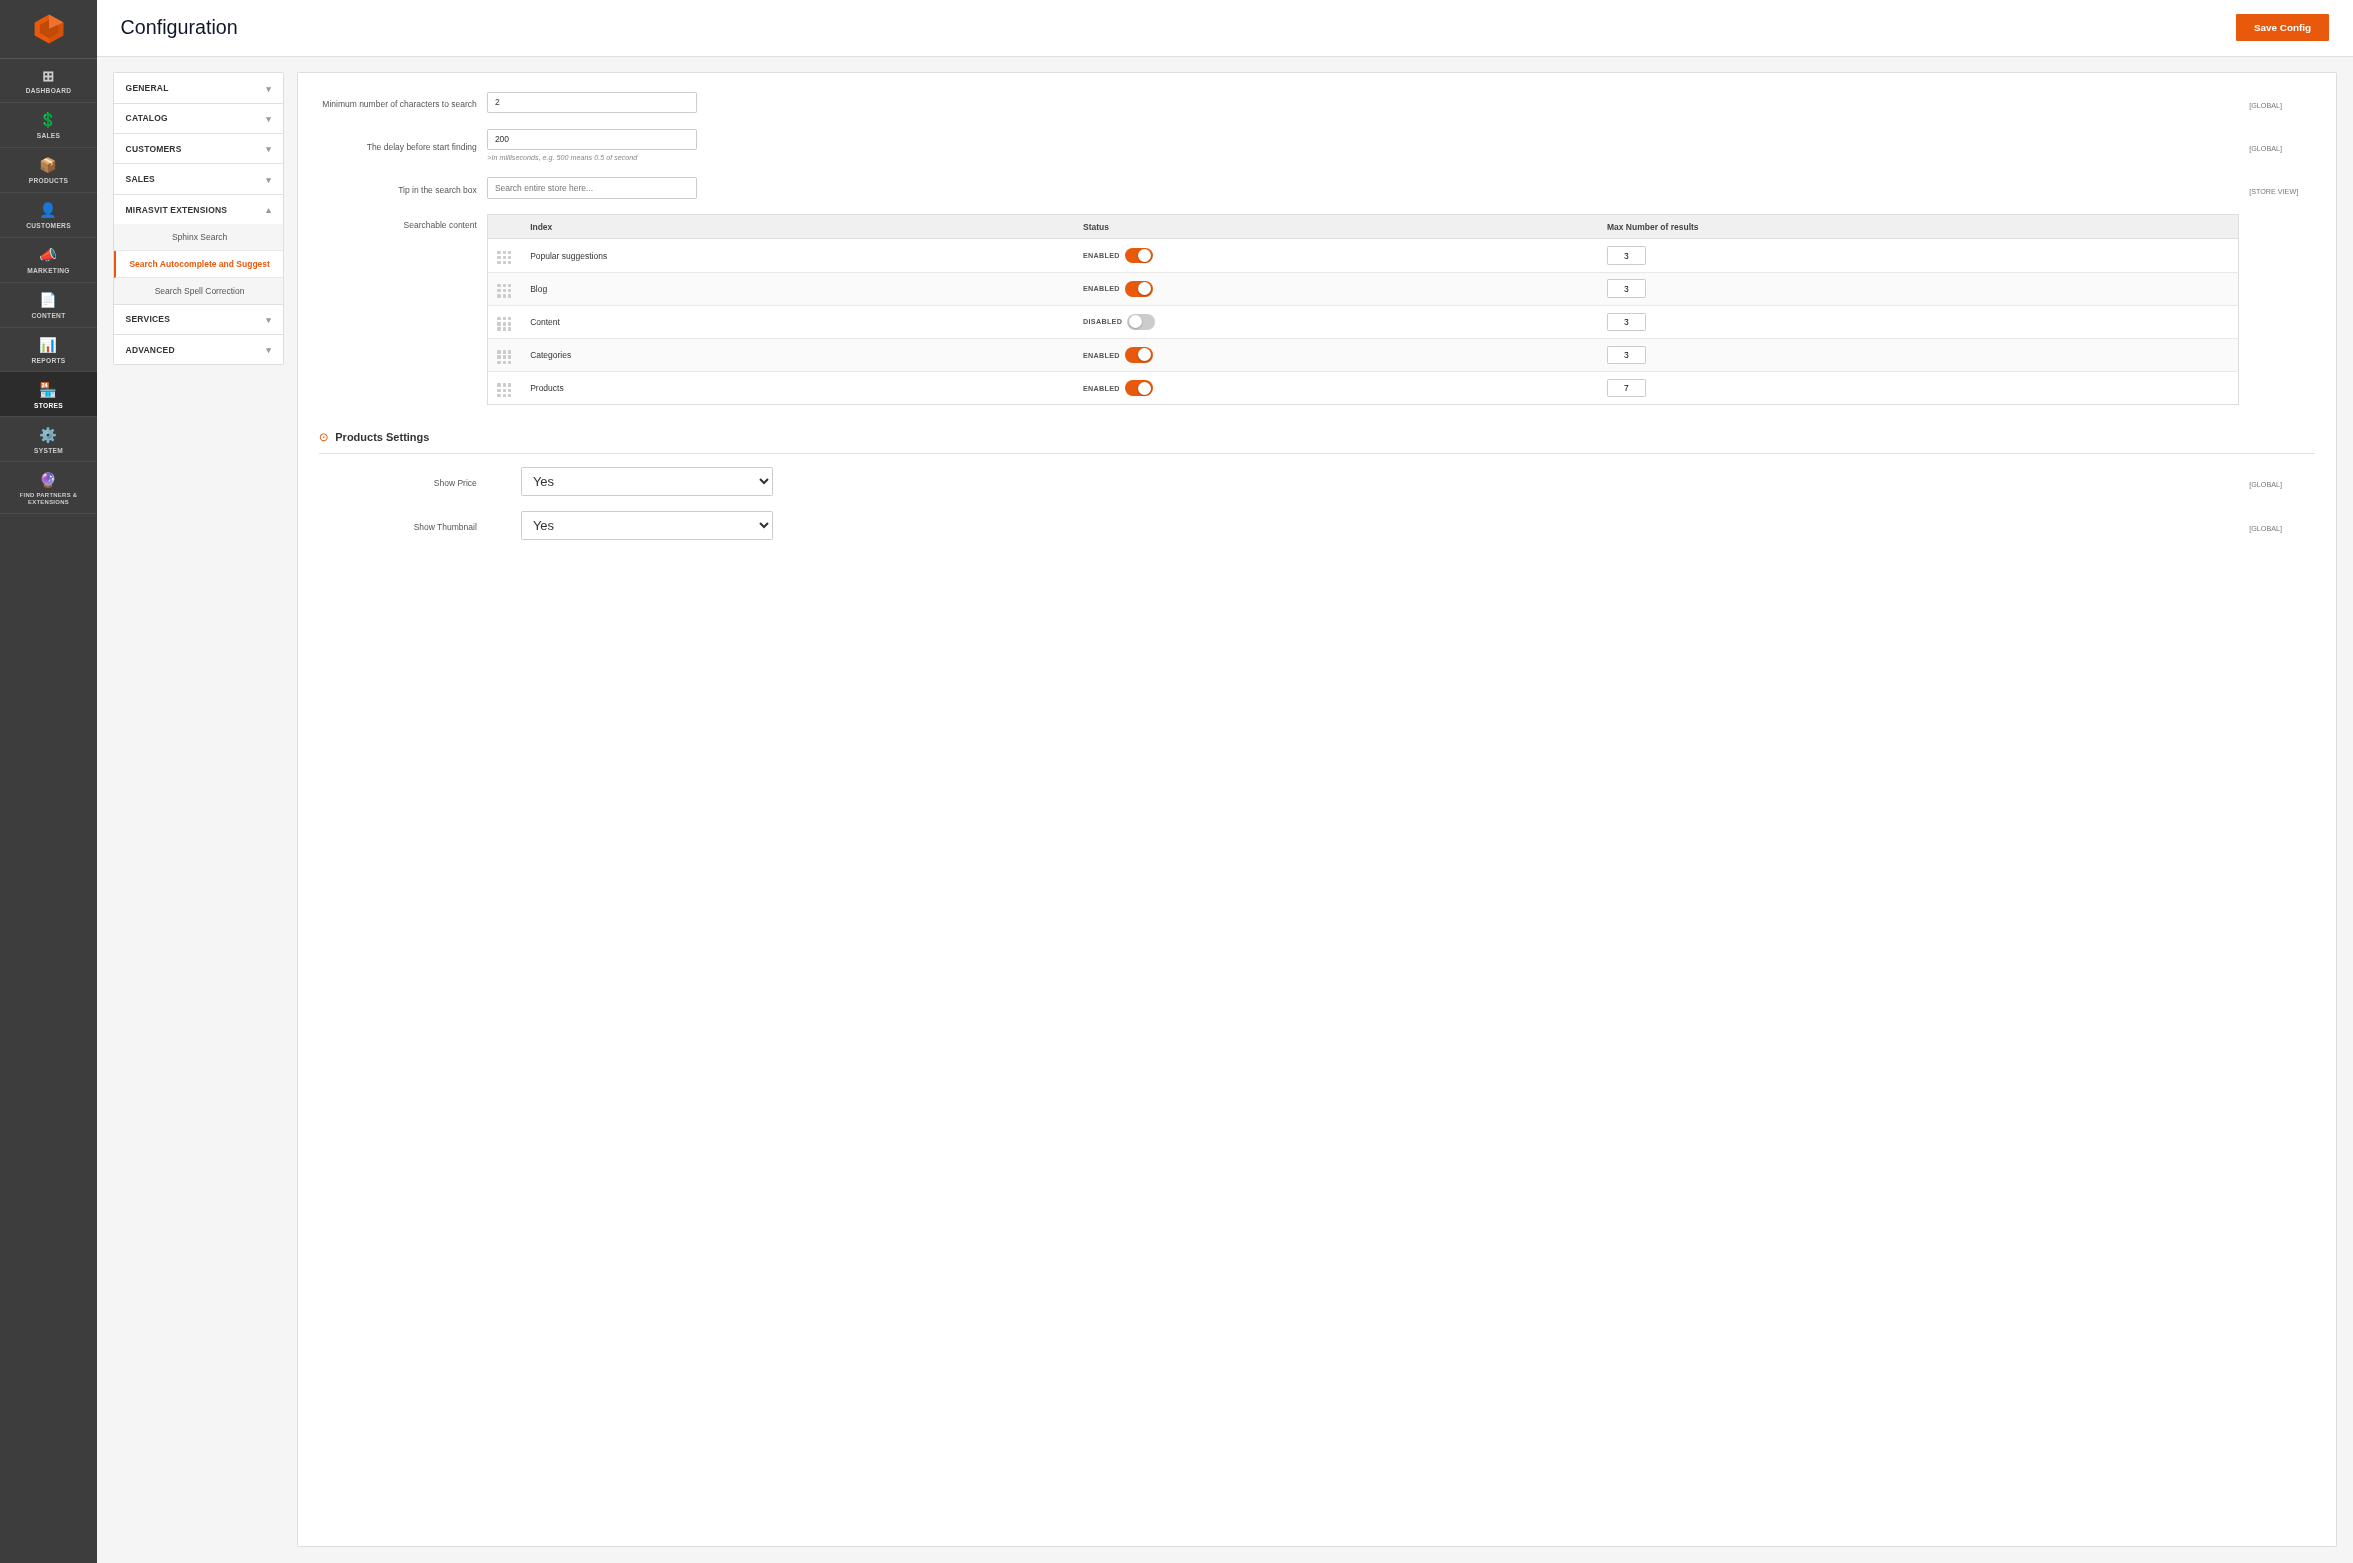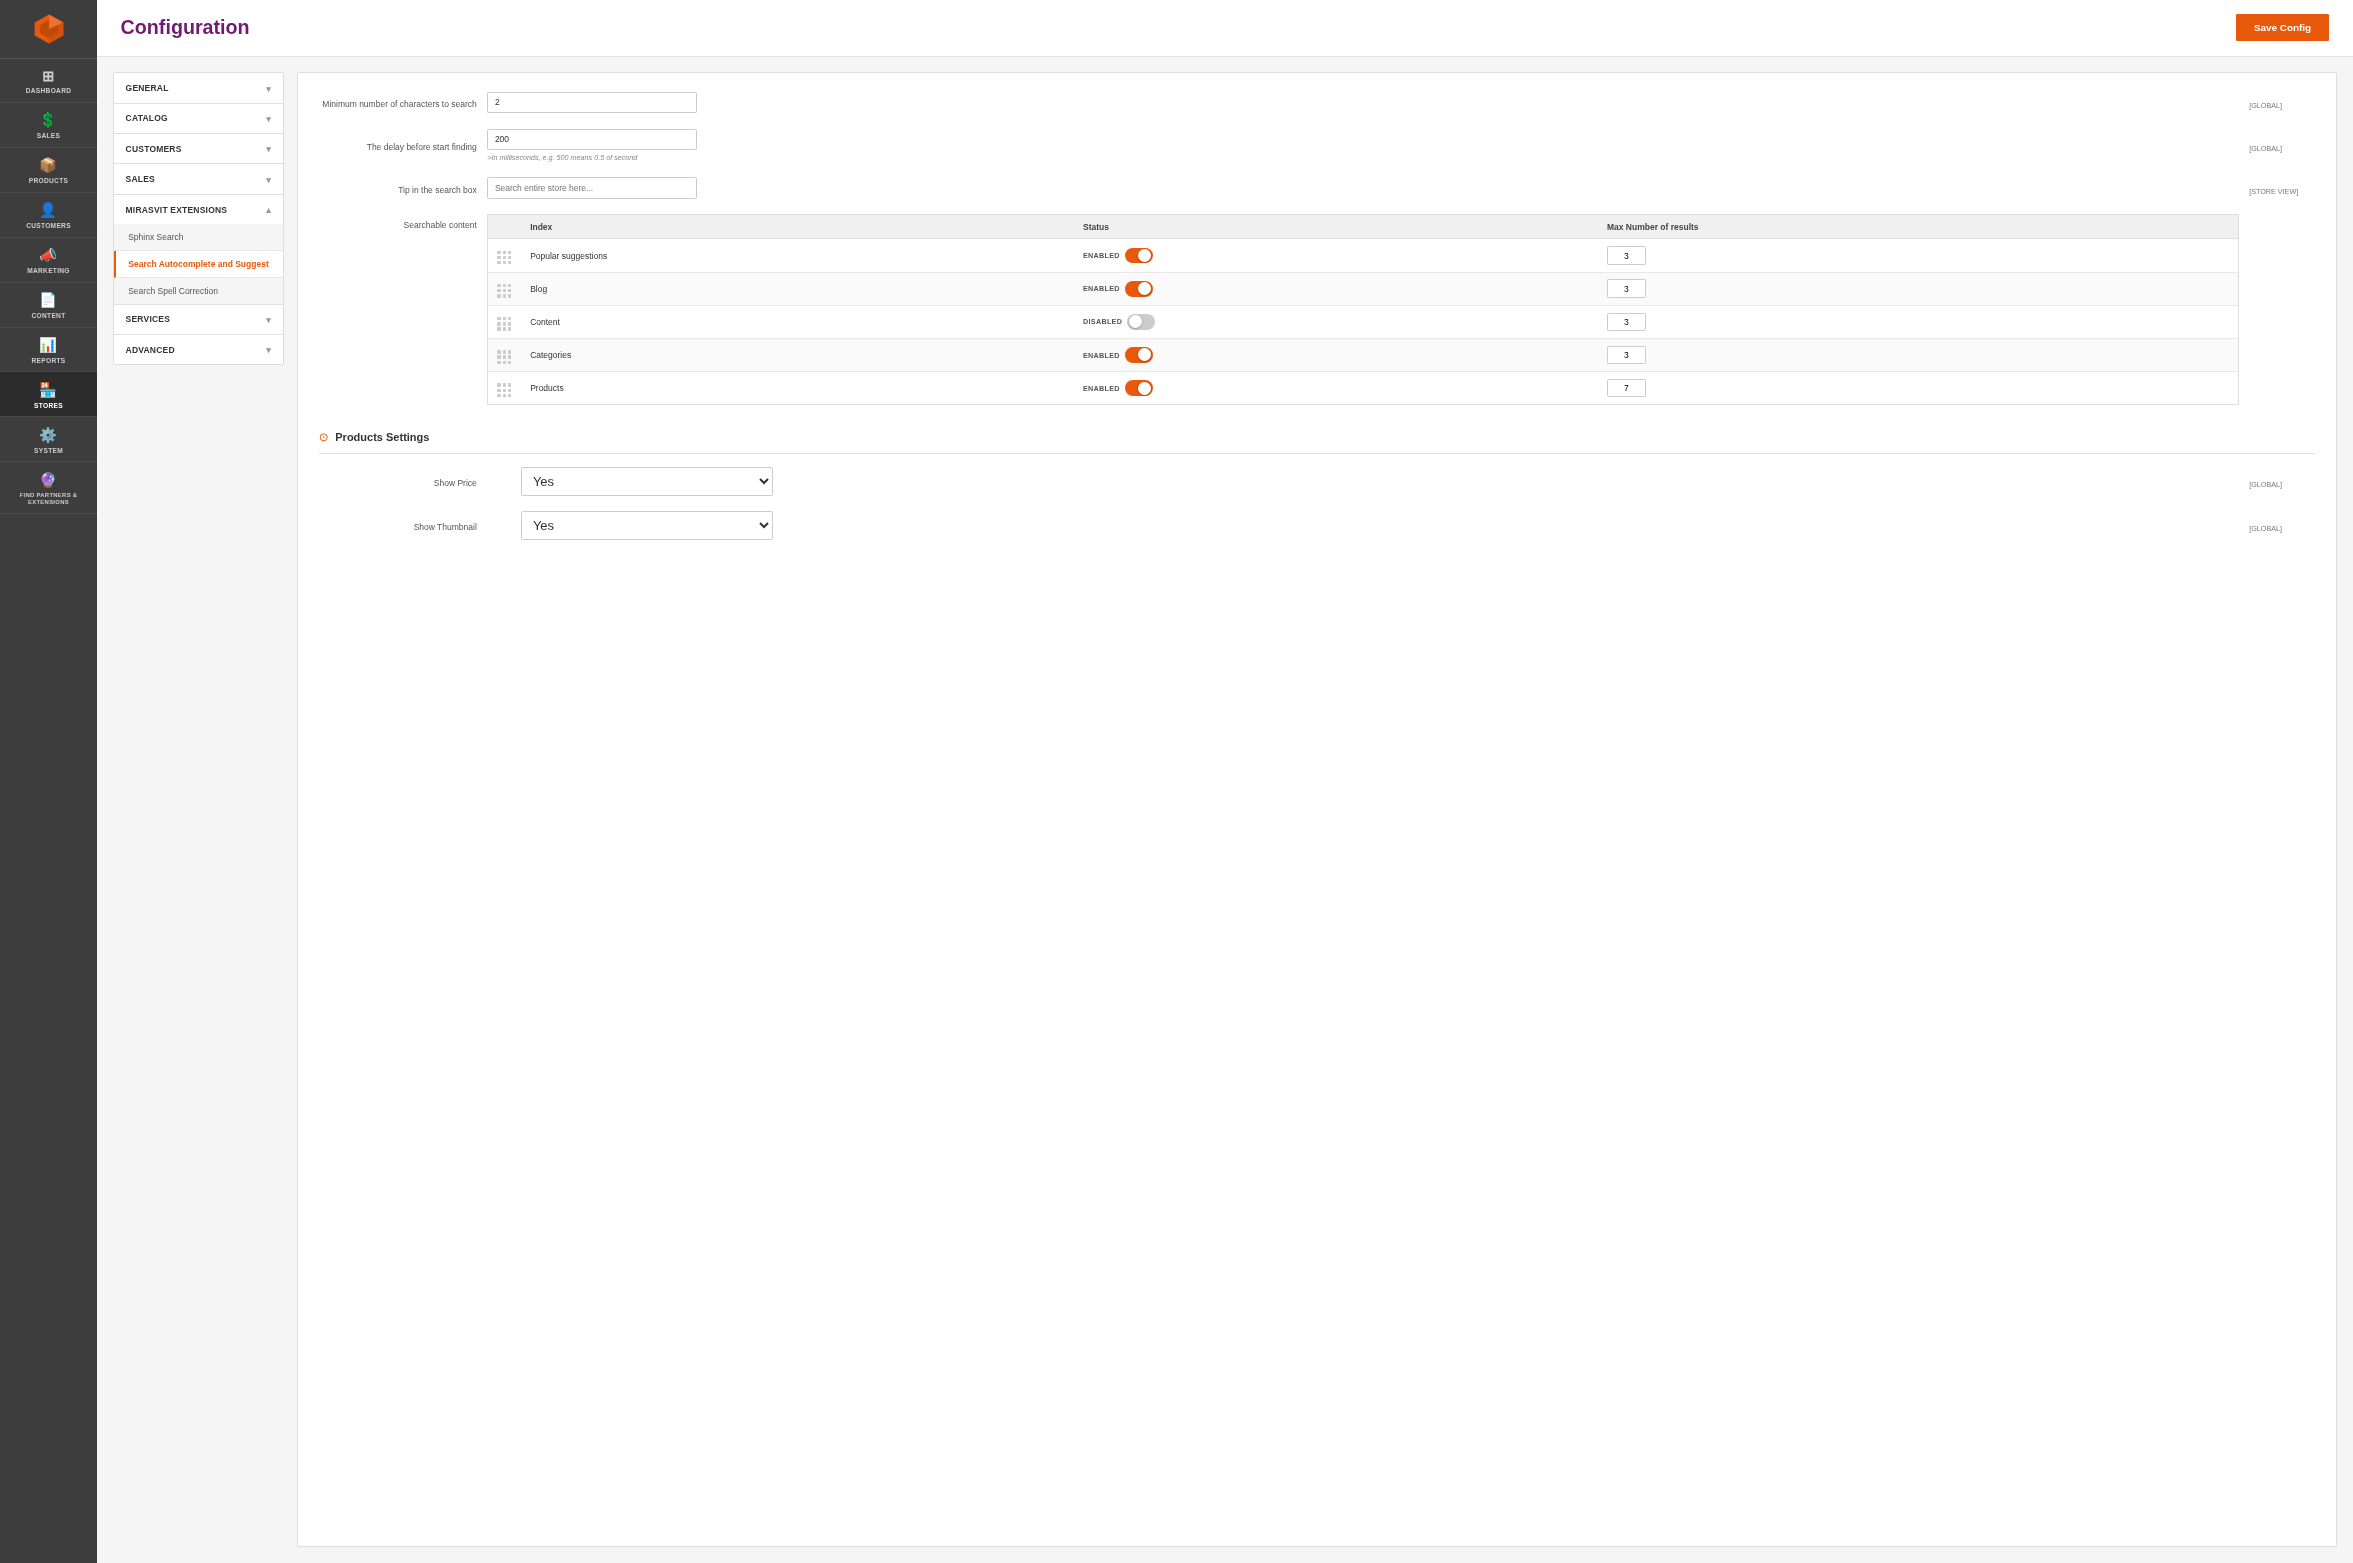--- a/index.html
+++ b/index.html
@@ -62,22 +62,22 @@
     .page-header {
       display: flex;
       align-items: center;
       justify-content: space-between;
       padding: 14.4px 23.6px 14.4px 23.6px;
       background: #fff;
       border-bottom: 0.7px solid #e0e0e0;
     }
     .page-title {
       font-size: 19.7px;
-      font-weight: 700;
-      color: #701a75;
+      font-weight: 400;
+      color: #0f172a;
     }
     .save-config-btn {
       background: #e8590c;
       color: #fff;
       border: none;
       padding: 7.9px 18.4px;
       font-size: 9.9px;
       font-weight: 600;
       cursor: pointer;
       border-radius: 1.3px;
@@ -100,20 +100,21 @@
       flex-direction: column;
       gap: 0;
       background: #fff;
       border: 0.7px solid #ddd;
       border-radius: 1.3px;
       height: fit-content;
     }
     .config-nav-section {
       border-bottom: 0.7px solid #e0e0e0;
       background: #fff;
+      text-align: center;
     }
     .config-nav-section:last-child { border-bottom: none; }
     .config-nav-header {
       display: flex;
       align-items: center;
       justify-content: space-between;
       padding: 9.2px 11.8px;
       cursor: pointer;
       font-weight: 700;
       font-size: 8.5px;

